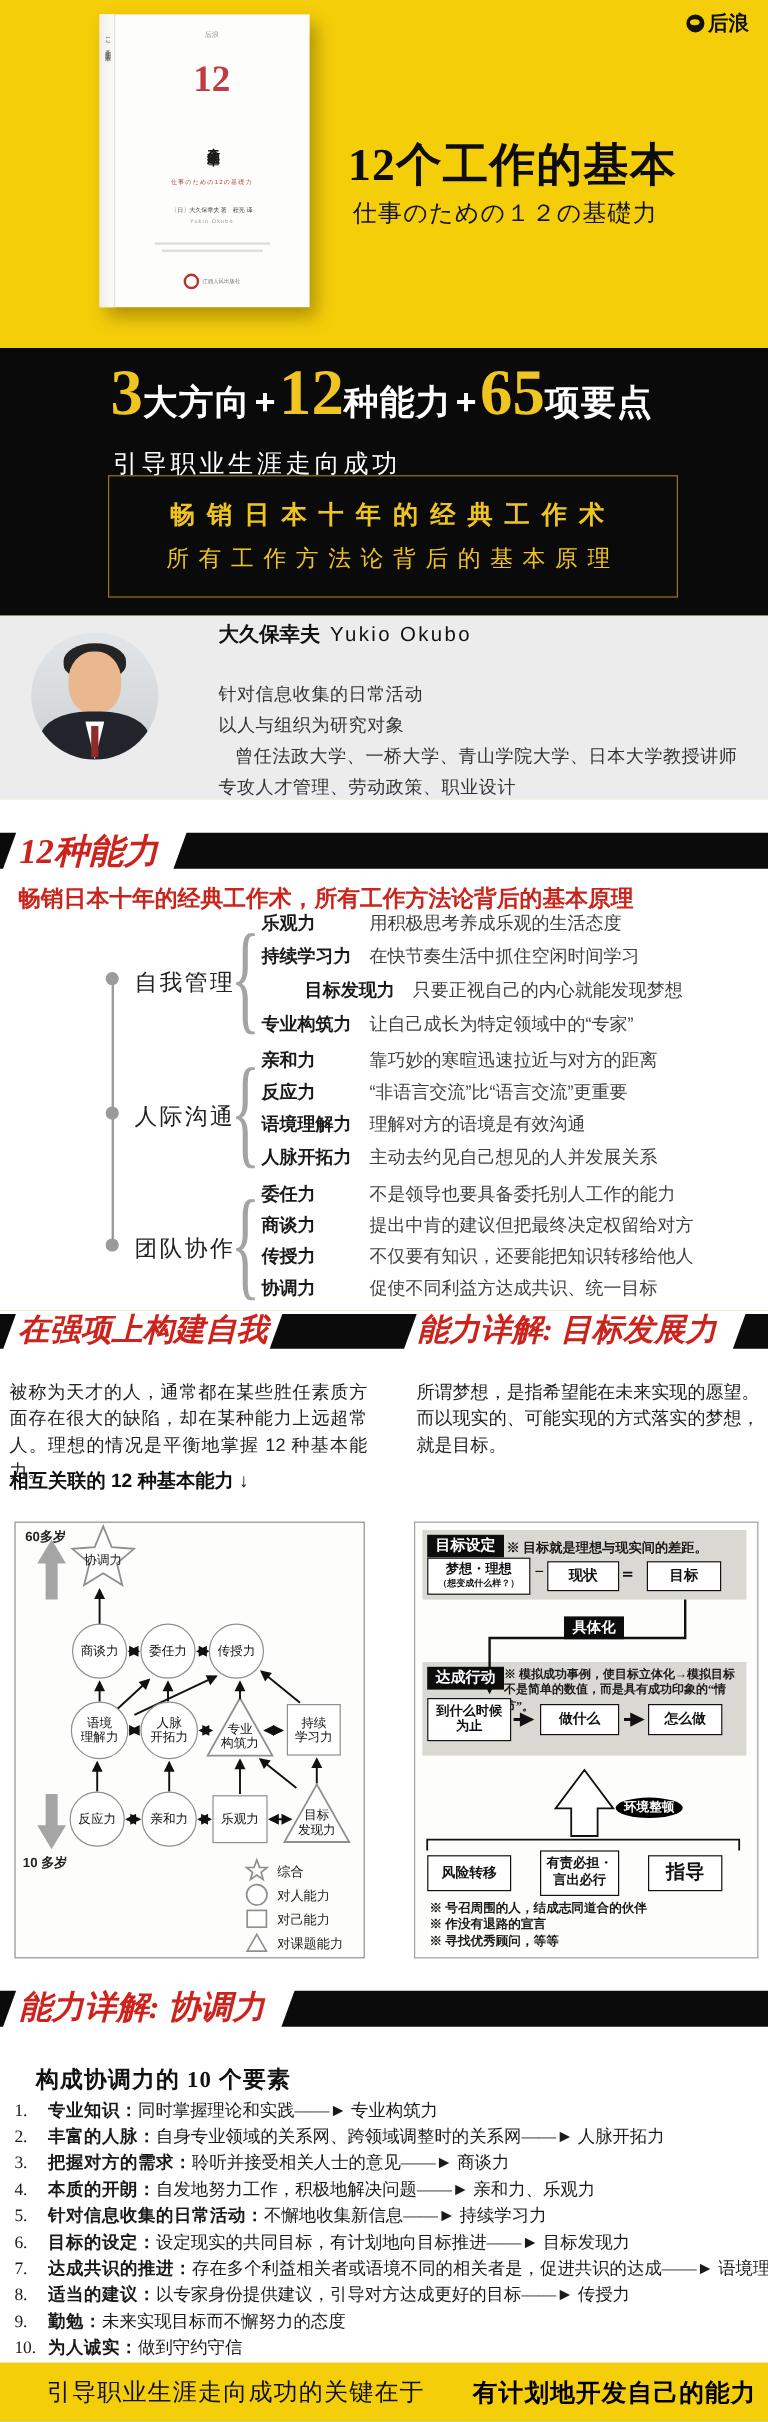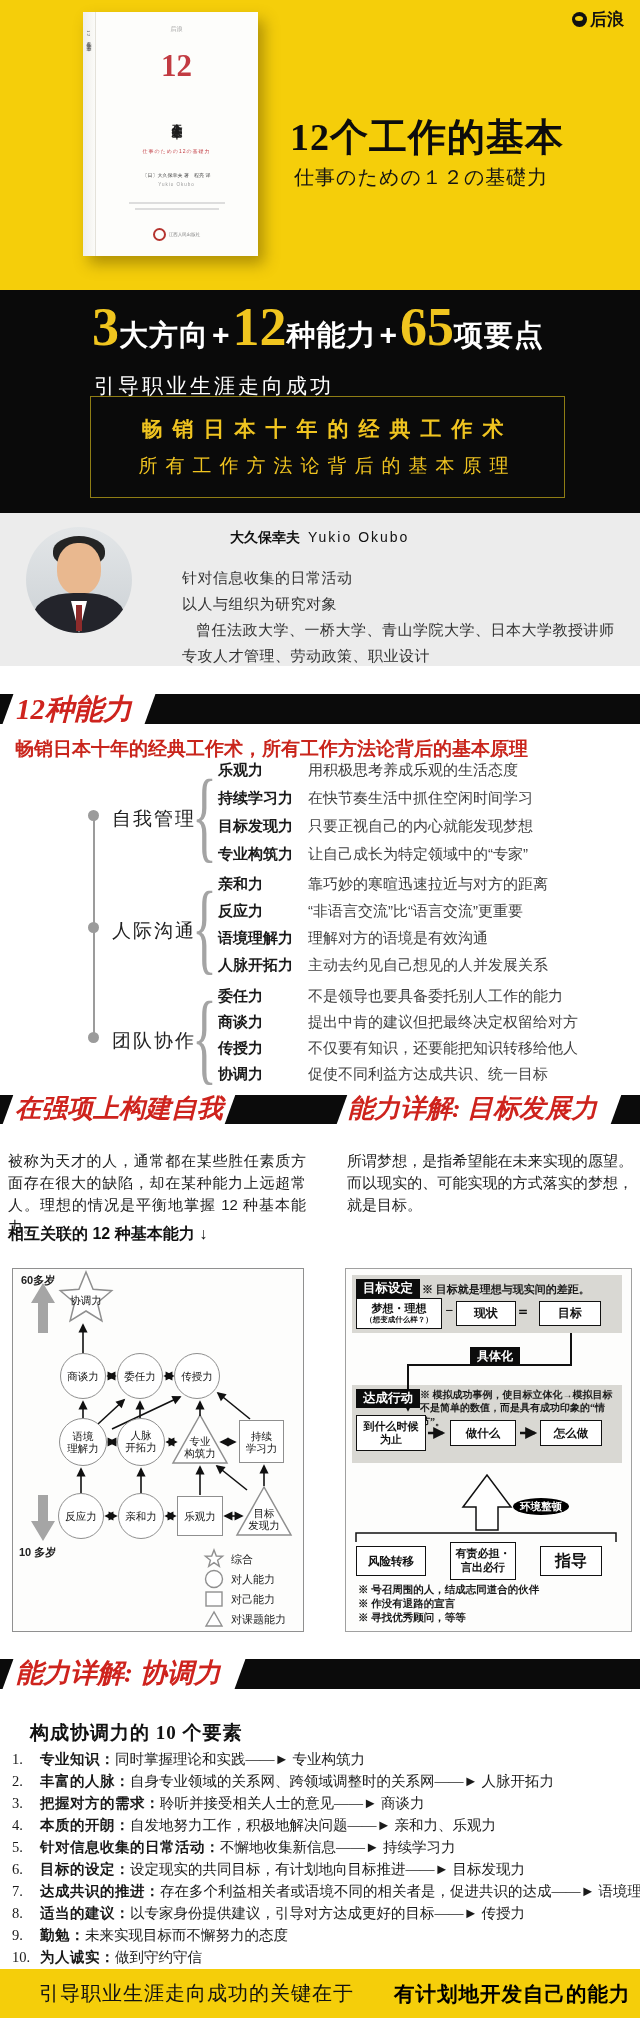--- a/index.html
+++ b/index.html
@@ -52,21 +52,21 @@
   
   #author{position:absolute;left:0;top:513px;width:640px;height:153px;background:#ECECEC;}
   .photo{position:absolute;left:26px;top:14px;width:106px;height:106px;border-radius:50%;
          overflow:hidden;background:linear-gradient(180deg,#e3e6e8,#ccd1d5);}
   .hair{position:absolute;left:27px;top:9px;width:52px;height:30px;border-radius:50% 50% 40% 40%;background:#242424;}
   .head{position:absolute;left:31px;top:16px;width:44px;height:52px;border-radius:46%;background:#e9b88f;}
   .suit{position:absolute;left:8px;bottom:-8px;width:90px;height:48px;border-radius:44% 44% 0 0;background:#23242b;}
   .shirt{position:absolute;left:45px;bottom:0;width:16px;height:32px;background:#fff;
          clip-path:polygon(0 0,100% 0,50% 100%);}
   .tie{position:absolute;left:50px;bottom:2px;width:6px;height:26px;background:#8e2b2b;}
-  .a-name{position:absolute;left:182px;top:16px;font-size:14px;font-weight:bold;color:#111;margin-left:48px;}
+  .a-name{position:absolute;left:182px;top:4px;font-size:17px;font-weight:bold;color:#111;}
   .a-name-en{font-weight:normal;letter-spacing:2px;margin-left:8px;}
   .bio{position:absolute;left:182px;font-size:15px;color:#333;letter-spacing:.5px;}
   
   .banner{position:absolute;height:32px;left:0;right:0;}
   .notch{position:absolute;top:1px;bottom:1px;background:#0b0b0b;transform:skewX(-20deg);}
   .bbar{position:absolute;top:1px;bottom:1px;background:#0b0b0b;transform:skewX(-20deg);}
   .btext{position:absolute;top:-3px;font-family:"Liberation Serif",serif;font-style:italic;
          font-weight:bold;color:#CE231D;white-space:nowrap;}
   
   #abil{position:absolute;left:0;top:666px;width:640px;height:426px;background:#fff;}
@@ -208,21 +208,21 @@
     <div class="brace" style="top:315px;">{</div>
 
     <div class="trow" style="top:94px;">
         <span class="tname">乐观力</span>
         <span class="tdesc">用积极思考养成乐观的生活态度</span>
       </div>
     <div class="trow" style="top:122px;">
         <span class="tname">持续学习力</span>
         <span class="tdesc">在快节奏生活中抓住空闲时间学习</span>
       </div>
-    <div class="trow" style="top:150px;">
+    <div class="trow" style="top:150px;margin-left:36px;">
         <span class="tname">目标发现力</span>
         <span class="tdesc">只要正视自己的内心就能发现梦想</span>
       </div>
     <div class="trow" style="top:178px;">
         <span class="tname">专业构筑力</span>
         <span class="tdesc">让自己成长为特定领域中的“专家”</span>
       </div>
     <div class="trow" style="top:208px;">
         <span class="tname">亲和力</span>
         <span class="tdesc">靠巧妙的寒暄迅速拉近与对方的距离</span>
@@ -328,21 +328,21 @@
       <div class="circ" style="left:45px;top:224px;width:46px;height:46px;"></div>
       <div class="circ" style="left:105px;top:224px;width:46px;height:46px;"></div>
       <div class="sqr" style="left:164px;top:227px;width:46px;height:40px;"></div>
 
       <div class="nlab" style="left:49px;top:25px;width:48px;">协调力</div>
       <div class="nlab" style="left:47px;top:101px;width:46px;">商谈力</div>
       <div class="nlab" style="left:104px;top:101px;width:46px;">委任力</div>
       <div class="nlab" style="left:161px;top:101px;width:46px;">传授力</div>
       <div class="nlab" style="left:46px;top:161px;width:48px;">语境
 理解力</div>
-      <div class="nlab" style="left:104px;top:161px;width:48px;font-family:Liberation Serif, serif;">人脉
+      <div class="nlab" style="left:104px;top:161px;width:48px;">人脉
 开拓力</div>
       <div class="nlab" style="left:165px;top:166px;width:44px;">专业
 构筑力</div>
       <div class="nlab" style="left:226px;top:161px;width:45px;">持续
 学习力</div>
       <div class="nlab" style="left:45px;top:241px;width:46px;">反应力</div>
       <div class="nlab" style="left:105px;top:241px;width:46px;">亲和力</div>
       <div class="nlab" style="left:164px;top:241px;width:46px;">乐观力</div>
       <div class="nlab" style="left:229px;top:238px;width:44px;">目标
 发现力</div>

